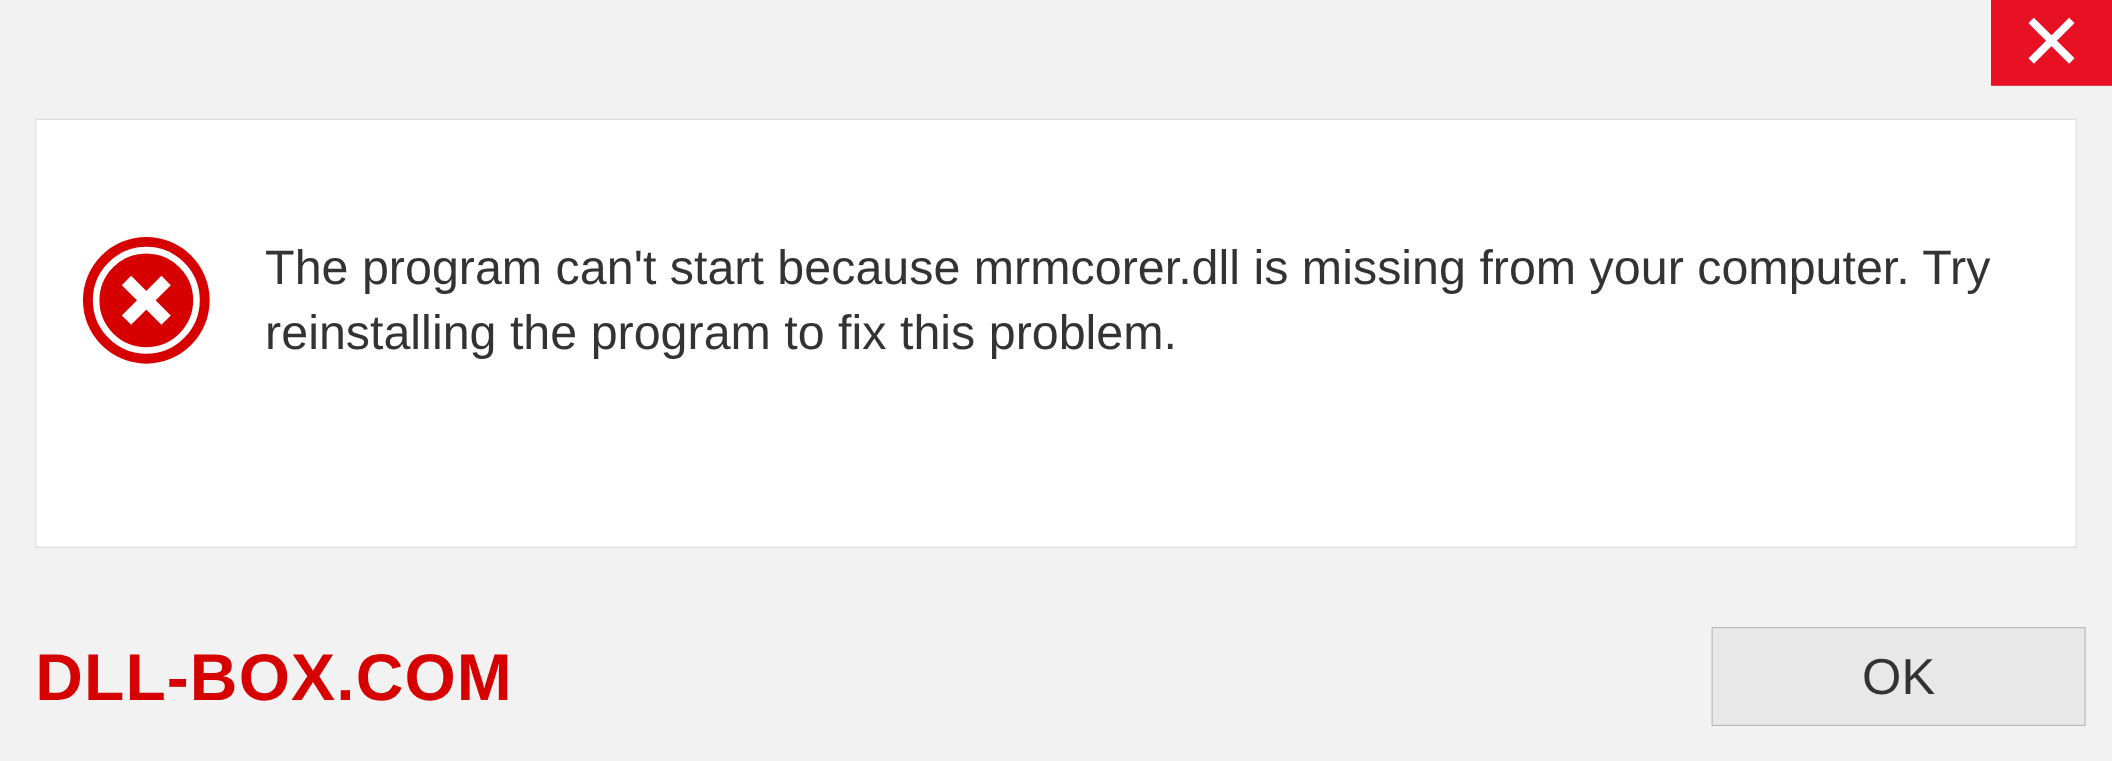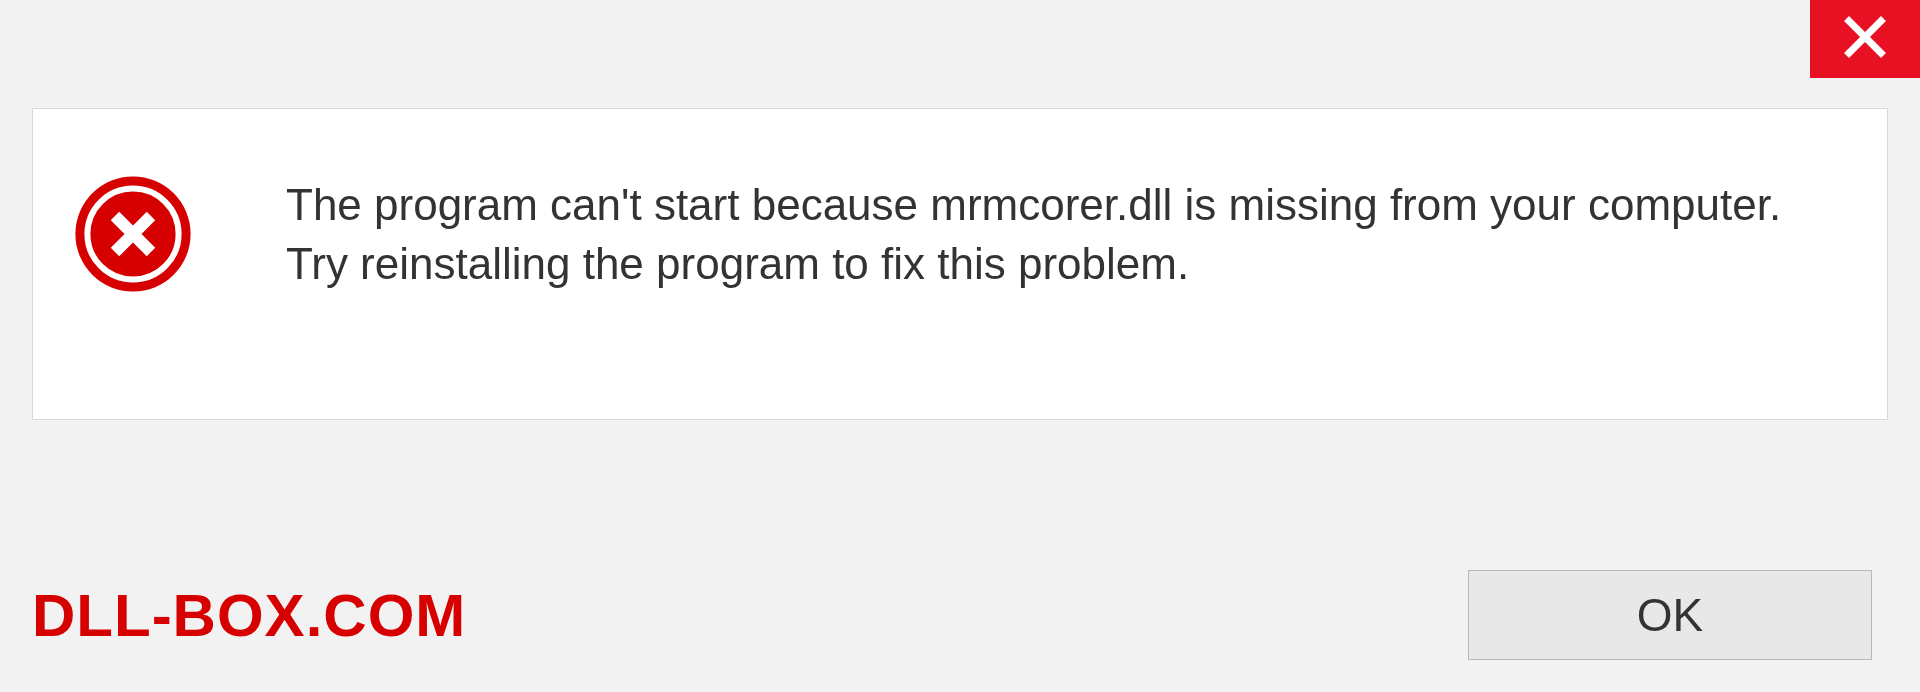--- a/index.html
+++ b/index.html
@@ -33,60 +33,59 @@
       display: flex;
       align-items: center;
       justify-content: center;
       cursor: pointer;
     }
     .close-btn svg { width: 48px; height: 48px; }
     .content-panel {
       margin: 8px 32px 0 32px;
       background: #fff;
       border: 1px solid #d8d8d8;
-      height: 312px;
+      height: 390px;
       display: flex;
       align-items: center;
       padding: 0 40px 60px 40px;
-      gap: 45px;
     }
     .error-icon {
       width: 120px;
       height: 120px;
       flex: 0 0 120px;
       margin-right: 48px;
       display: flex;
       align-items: center;
       justify-content: center;
     }
     .error-icon svg { width: 120px; height: 120px; }
     .message-text {
       font-size: 44px;
       color: #333;
       line-height: 1.35;
       font-weight: 400;
     }
     .footer {
       position: absolute;
       left: 32px;
-      right: 48px;
+      right: 24px;
       bottom: 32px;
       display: flex;
       align-items: center;
       justify-content: space-between;
     }
     .watermark {
       font-size: 60px;
       font-weight: 800;
       color: #d60000;
       letter-spacing: 1px;
       font-family: Arial, sans-serif;
     }
     .ok-btn {
-      width: 404px;
+      width: 340px;
       height: 90px;
       background: #e8e8e8;
       border: 1px solid #b8b8b8;
       display: flex;
       align-items: center;
       justify-content: center;
       font-size: 46px;
       color: #333;
       cursor: pointer;
       font-family: "Segoe UI", Tahoma, Arial, sans-serif;

